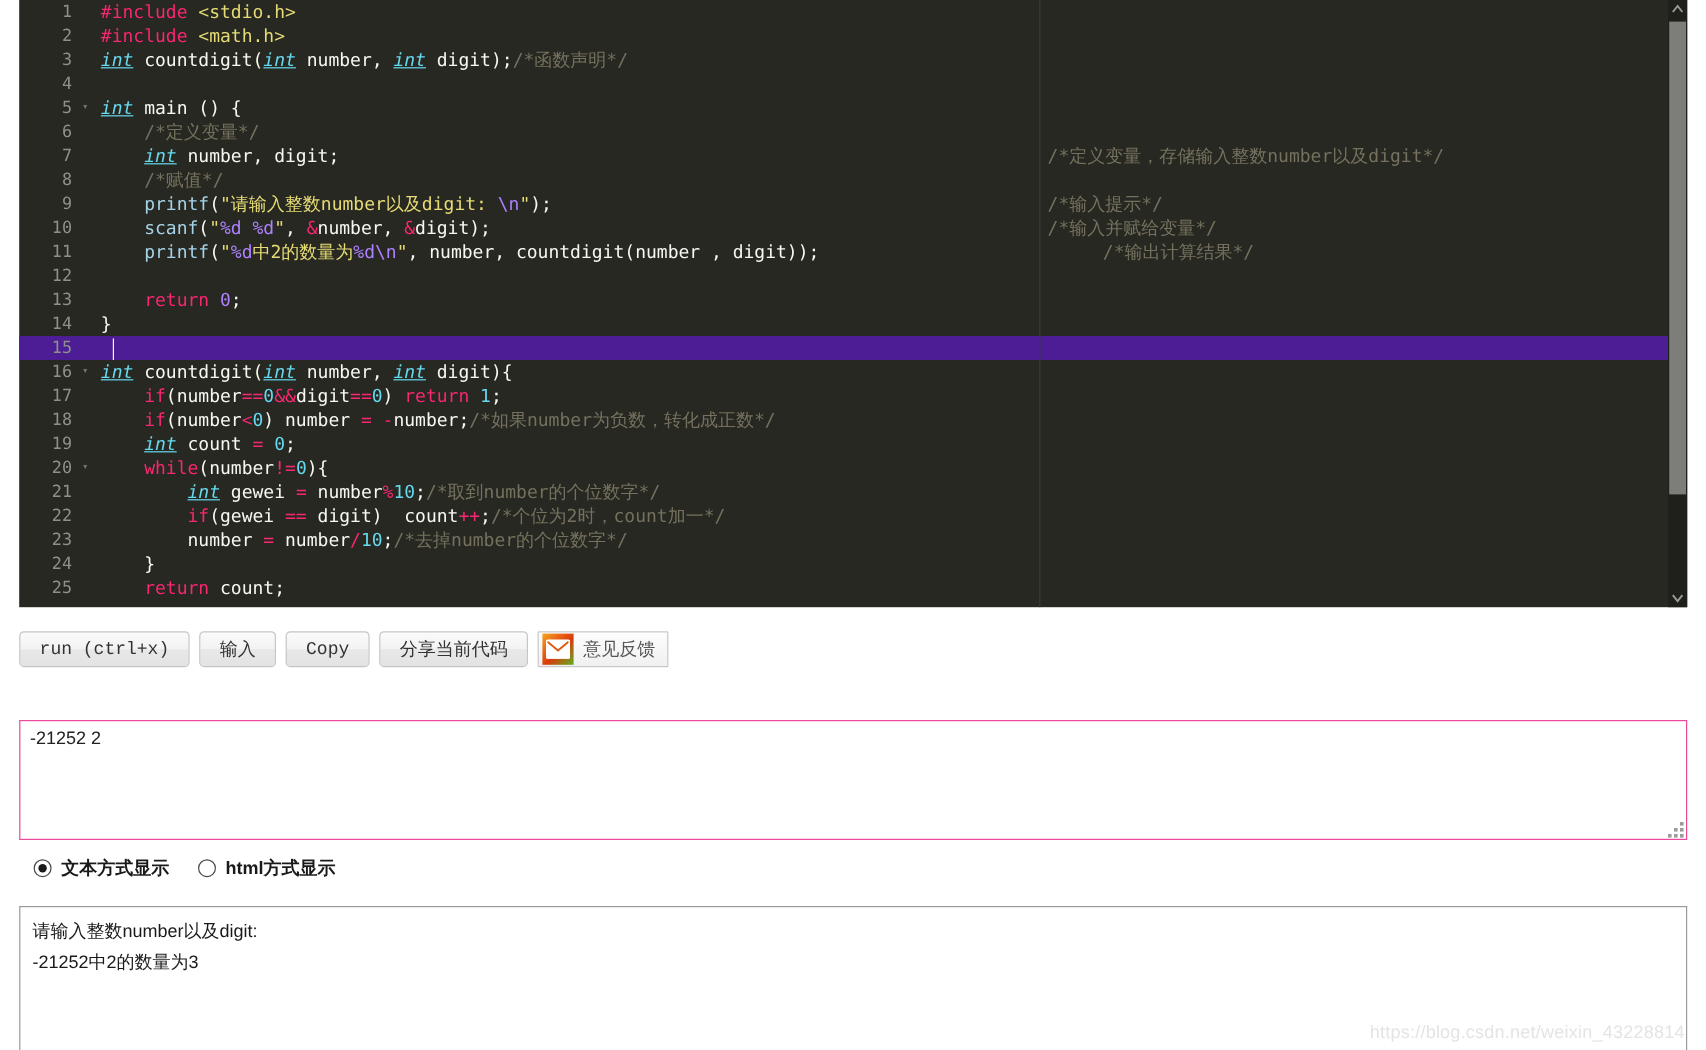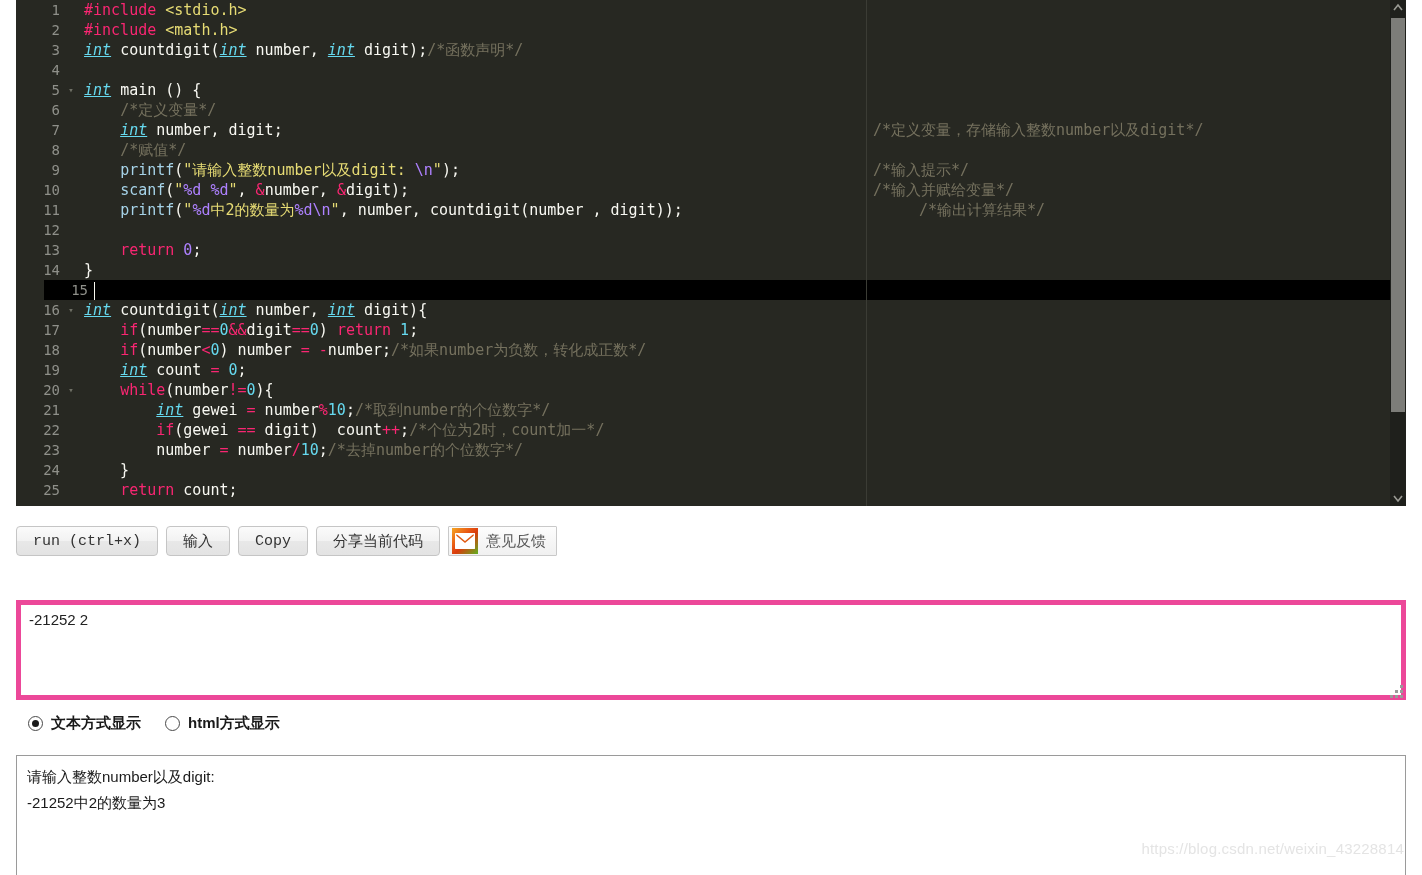--- a/index.html
+++ b/index.html
@@ -34,21 +34,21 @@
     font-size: 15px;
     line-height: 20px;
   }
   .code-row {
     position: relative;
     height: 20px;
     white-space: pre;
     display: flex;
     align-items: flex-start;
   }
-  .code-row.active { background: #000000; margin-left: 28px; }
+  .code-row.active { background: #4c1d95; }
   .gutter {
     width: 48px;
     min-width: 48px;
     text-align: right;
     color: #8f908a;
     padding-right: 4px;
     box-sizing: border-box;
     user-select: none;
     font-size: 14px;
   }
@@ -171,21 +171,21 @@
     position: absolute;
     left: 16px; top: 616px;
     font-size: 15px;
     color: #222;
   }
   #stdin-box {
     position: absolute;
     left: 16px; top: 600px;
     width: 1390px;
     height: 100px;
-    border: 5px solid #ec4899;
+    border: 1px solid #ec4899;
     background: #ffffff;
     box-sizing: border-box;
     font-family: "Liberation Sans", sans-serif;
     font-size: 15px;
     color: #222;
     padding: 6px 8px;
     resize: none;
     outline: none;
     overflow: hidden;
   }
@@ -244,21 +244,21 @@
     padding: 8px 10px;
     font-size: 15px;
     color: #1a1a1a;
     overflow: hidden;
   }
   .out-line { line-height: 26px; white-space: pre; }
 
   
   #watermark {
     position: absolute;
-    right: 18px; bottom: 18px;
+    right: 18px; bottom: 6px;
     color: #e4e4e4;
     font-size: 15px;
     letter-spacing: 0.2px;
     user-select: none;
   }
 </style>
 </head>
 <body>
 
 <div id="editor-wrap">

